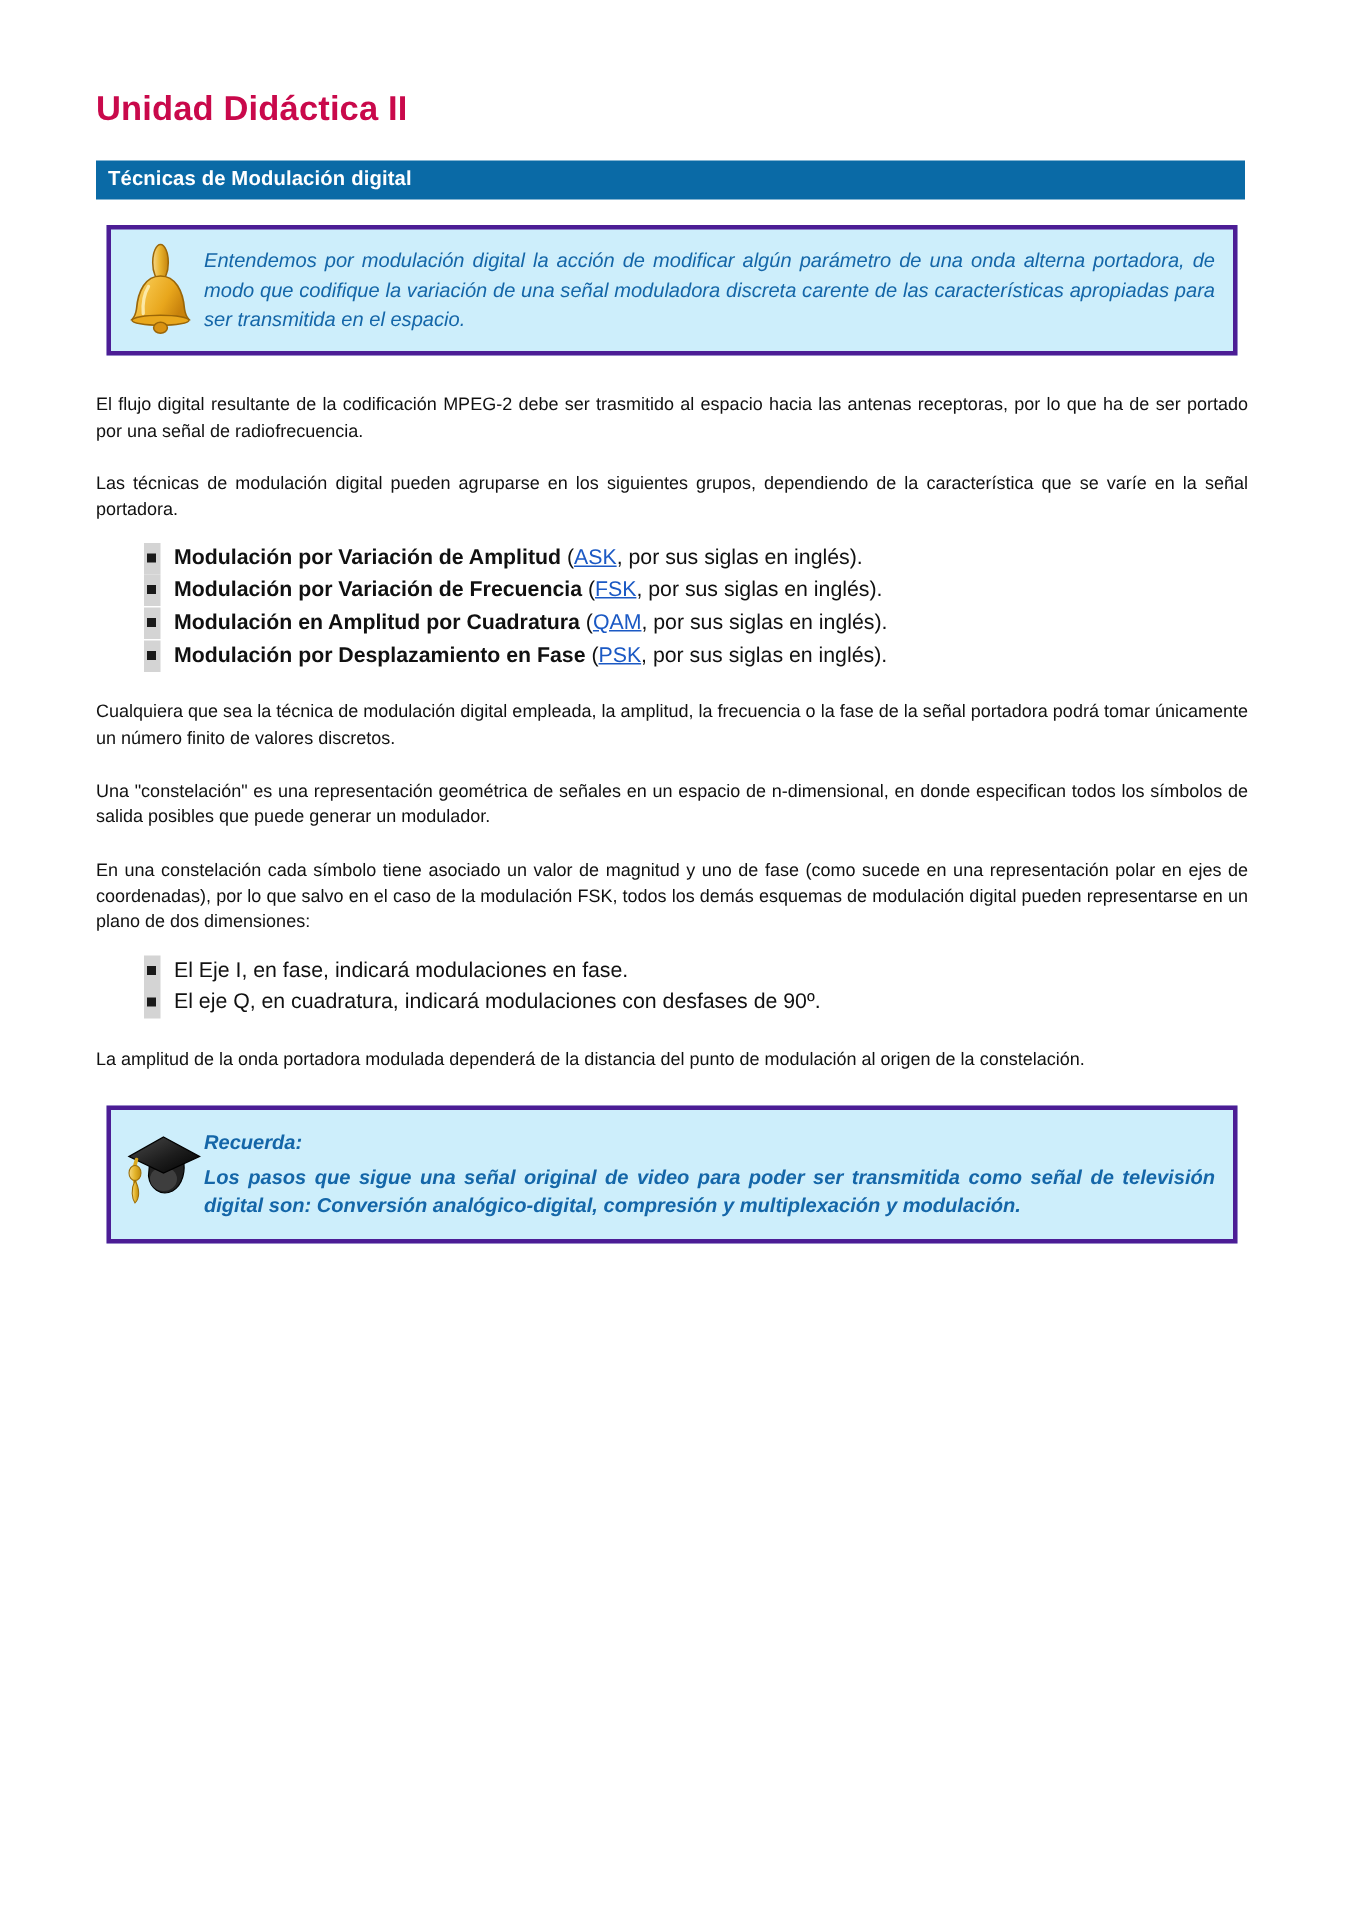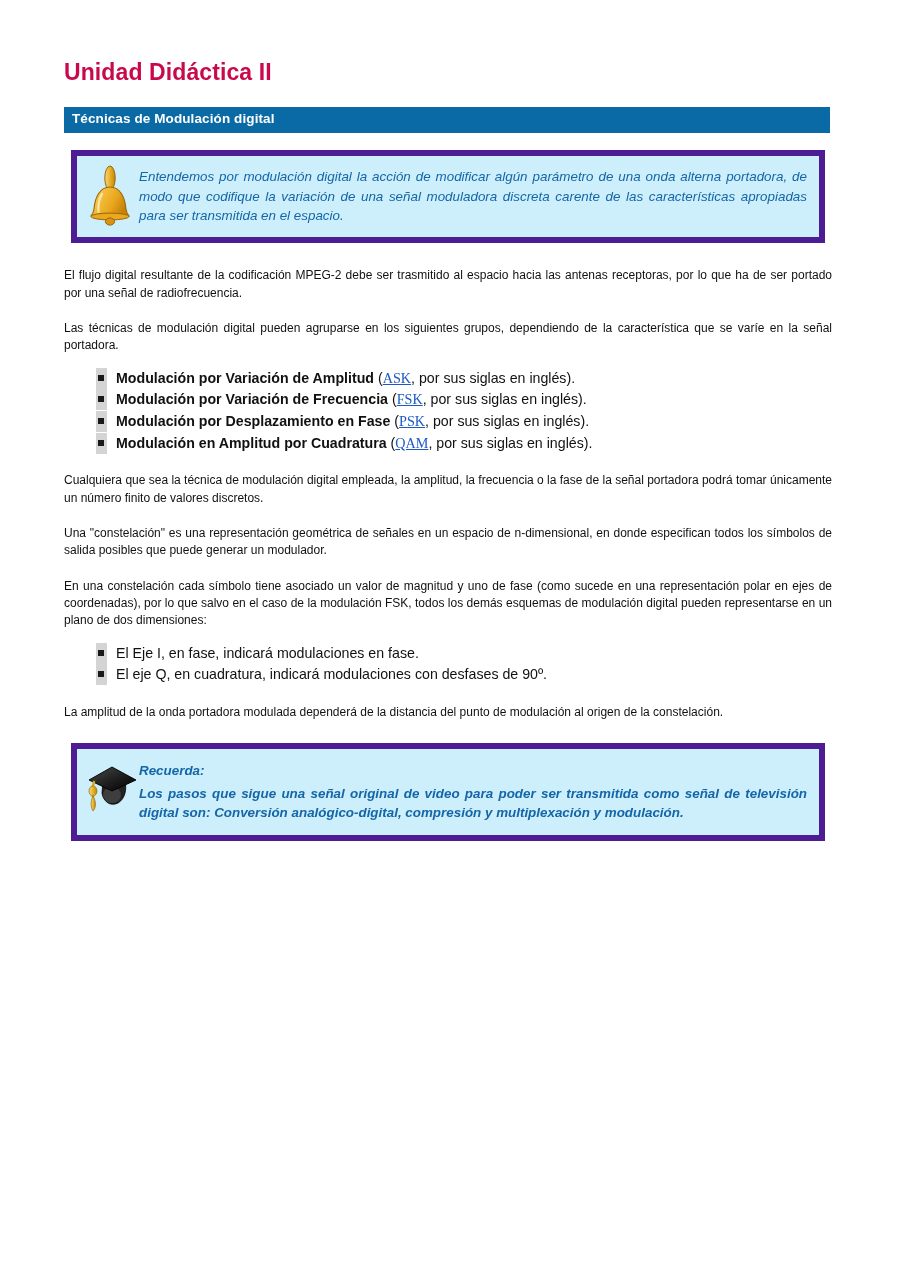--- a/index.html
+++ b/index.html
@@ -52,21 +52,21 @@
     padding: 4px 0 5px 8px;
     margin: 14px 0 17px 0;
     line-height: 1.25;
     width: 766px;
     box-sizing: border-box;
     letter-spacing: 0.1px;
   }
 
   
   .callout {
-    border: 6px solid #4c1d95;
+    border: 3px solid #4c1d95;
     background: #cdeefb;
     box-sizing: border-box;
     display: flex;
     align-items: flex-start;
     padding: 9px 12px 10px 10px;
     width: 754px;
     margin: 0 0 0 7px;
   }
   .callout-icon {
     flex: 0 0 auto;
@@ -150,21 +150,20 @@
     left: 2px;
     top: 7px;
     width: 6px;
     height: 6px;
     background: #1a1a1a;
   }
   ul.doclist.bold li .lbl { font-weight: bold; }
   a.acro {
     color: #1b59c4;
     text-decoration: underline;
-    font-family: Liberation Serif, serif;
   }
 
   
   .diagram-wrap {
     position: relative;
     height: 228px;
     margin-top: 16px;
   }
   .diagram {
     position: absolute;
@@ -259,25 +258,25 @@
       <li>
         <span class="marker"></span>
         <span class="lbl">Modulación por Variación de Amplitud</span><span> (</span><a class="acro" href="#">ASK</a><span>, por sus siglas en inglés).</span>
       </li>
       <li>
         <span class="marker"></span>
         <span class="lbl">Modulación por Variación de Frecuencia</span><span> (</span><a class="acro" href="#">FSK</a><span>, por sus siglas en inglés).</span>
       </li>
       <li>
         <span class="marker"></span>
+        <span class="lbl">Modulación en Amplitud por Cuadratura</span><span> (</span><a class="acro" href="#">QAM</a><span>, por sus siglas en inglés).</span>
+      </li>
+      <li>
+        <span class="marker"></span>
         <span class="lbl">Modulación por Desplazamiento en Fase</span><span> (</span><a class="acro" href="#">PSK</a><span>, por sus siglas en inglés).</span>
-      </li>
-      <li>
-        <span class="marker"></span>
-        <span class="lbl">Modulación en Amplitud por Cuadratura</span><span> (</span><a class="acro" href="#">QAM</a><span>, por sus siglas en inglés).</span>
       </li>
     </ul>
 
     <p class="body">Cualquiera que sea la técnica de modulación digital empleada, la amplitud, la frecuencia o la fase de la señal portadora podrá tomar únicamente un número finito de valores discretos.</p>
     <p class="body">Una "constelación" es una representación geométrica de señales en un espacio de n-dimensional, en donde especifican todos los símbolos de salida posibles que puede generar un modulador.</p>
 
 
     <p class="body">En una constelación cada símbolo tiene asociado un valor de magnitud y uno de fase (como sucede en una representación polar en ejes de coordenadas), por lo que salvo en el caso de la modulación FSK, todos los demás esquemas de modulación digital pueden representarse en un plano de dos dimensiones:</p>
 
     <ul class="doclist">

